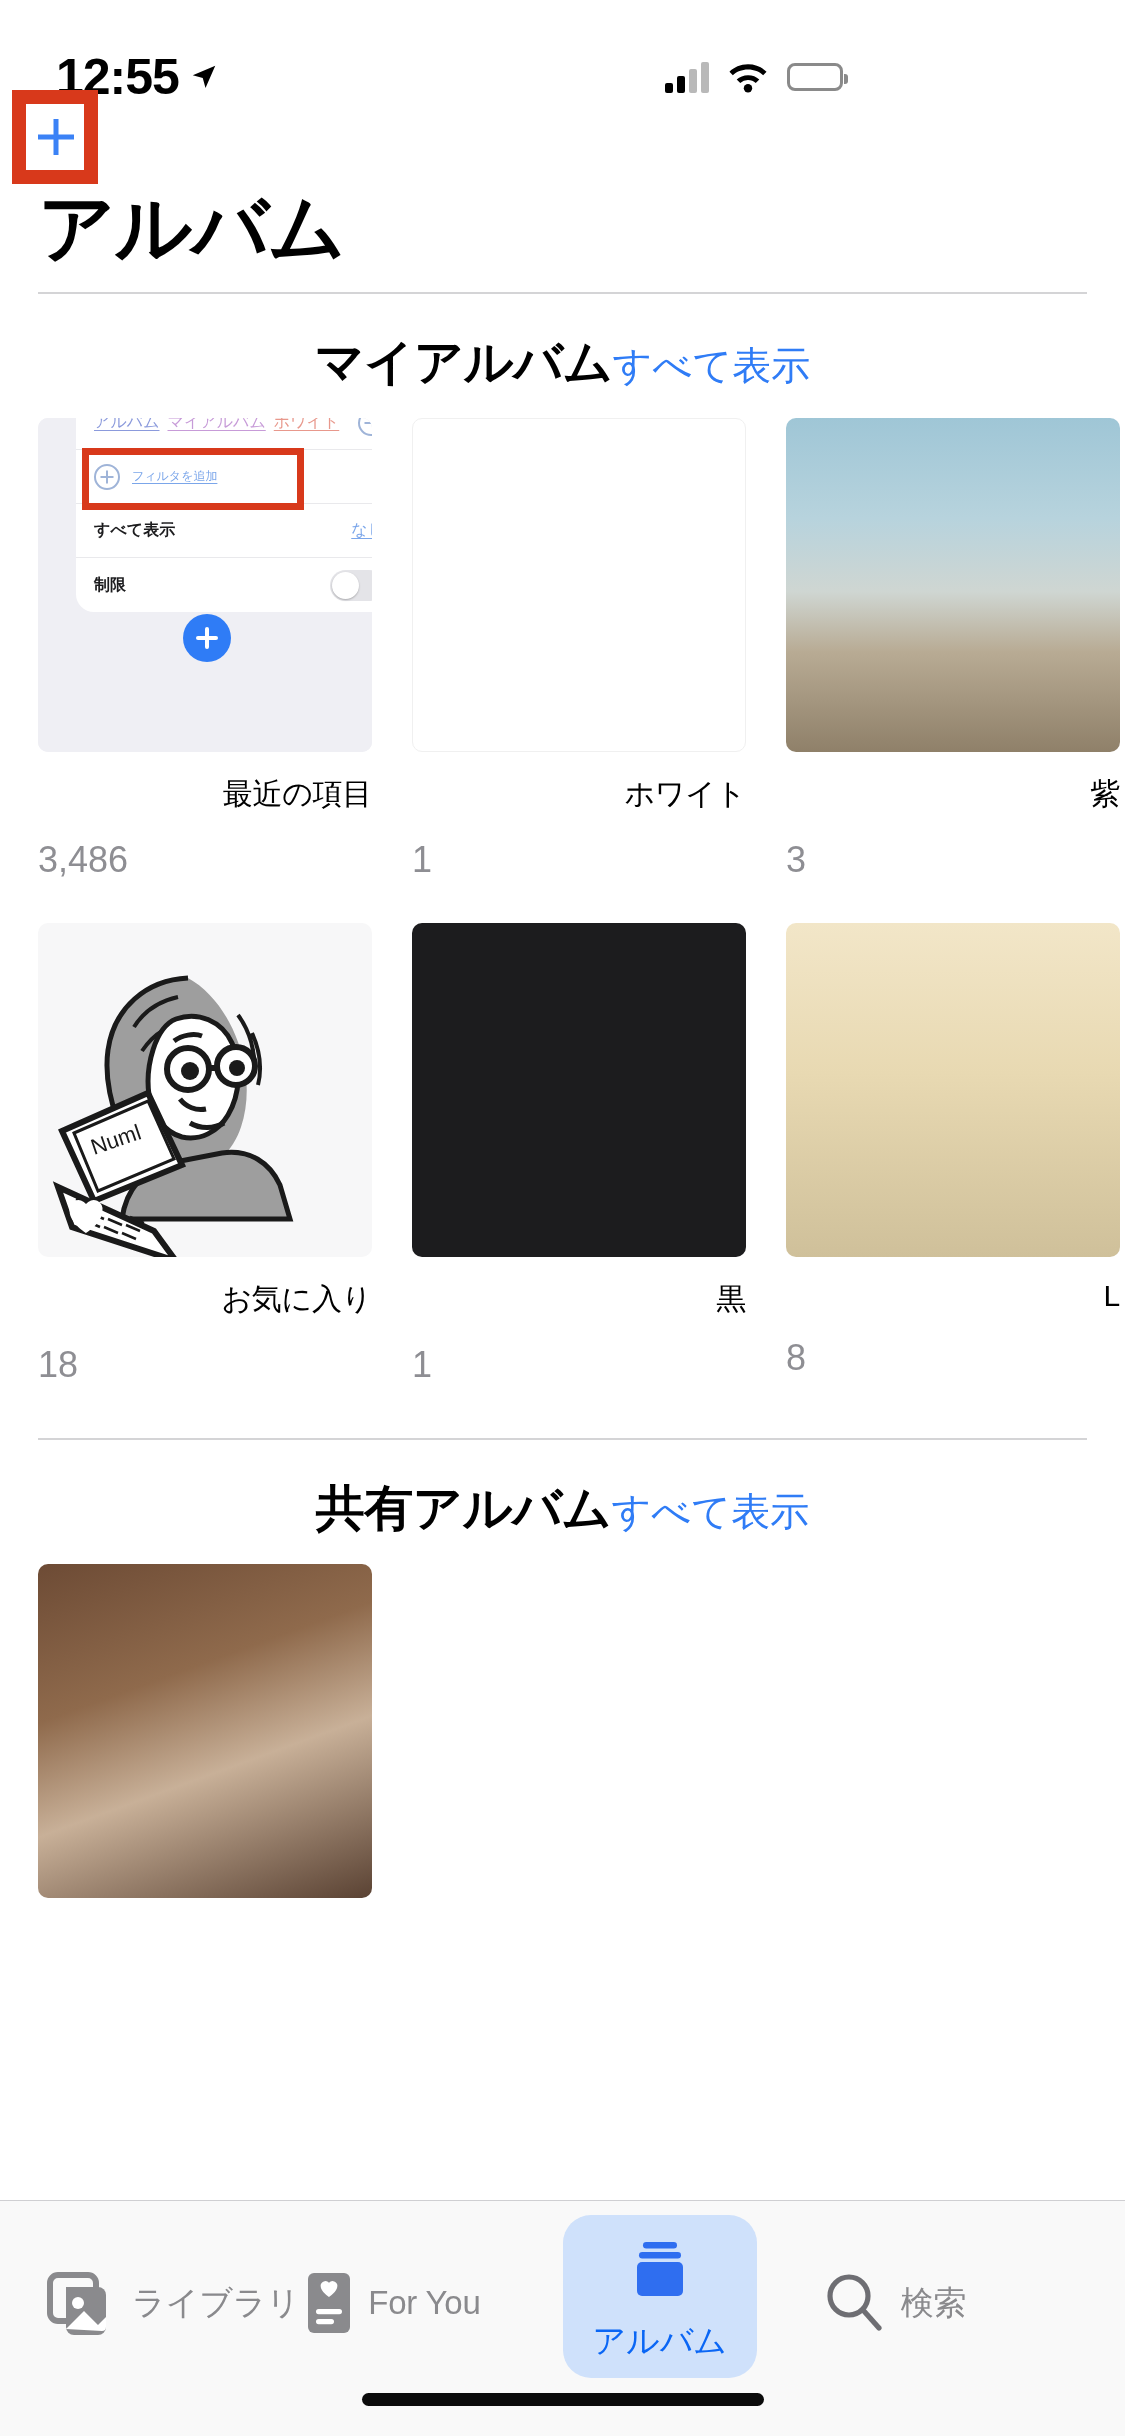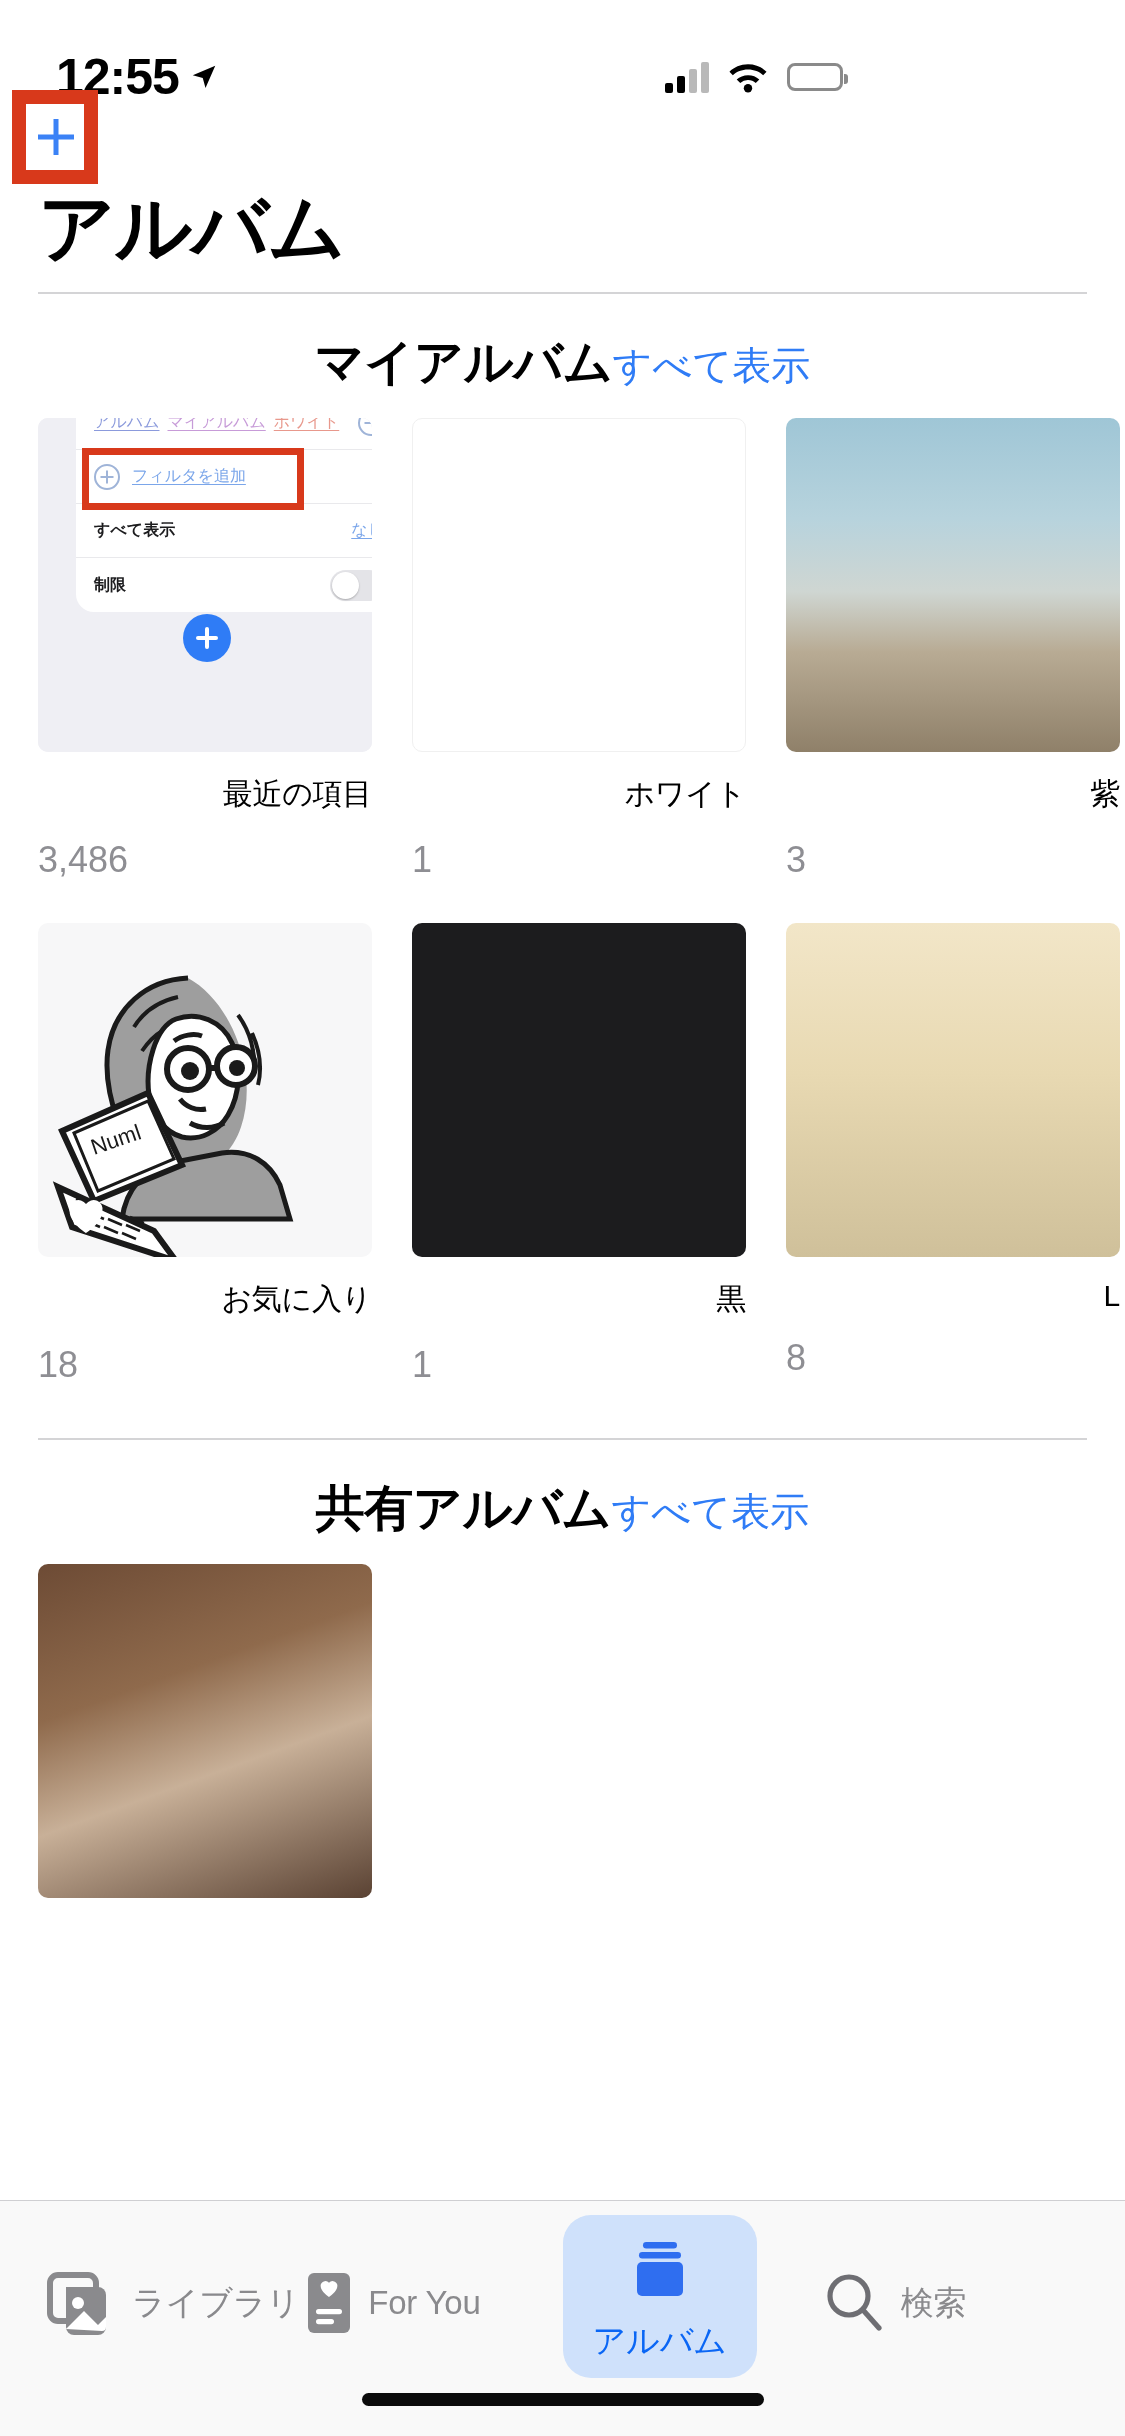--- a/index.html
+++ b/index.html
@@ -91,21 +91,21 @@
   .shot-row {
     display: flex; align-items: center; justify-content: space-between;
     padding: 11px 18px; min-height: 54px;
     border-bottom: 1.5px solid #e9e9ec;
   }
   .shot-row:last-child { border-bottom: none; }
   .tok { font-size: 16px; text-decoration: underline; text-underline-offset: 3px; white-space: nowrap; }
   .tok-blue { color: #8b9adc; }
   .tok-purple { color: #c79bd8; }
   .tok-red { color: #e8988c; }
-  .tok-link { color: #7ba6ea; font-size: 16px; text-decoration: underline; text-underline-offset: 3px; }
+  .tok-link { color: #7ba6ea; font-size: 12px; text-decoration: underline; text-underline-offset: 3px; }
   .shot-label { font-size: 16px; font-weight: 700; color: #1c1c1e; }
   .shot-value { font-size: 16px; color: #7ba6ea; text-decoration: underline; text-underline-offset: 3px; }
   .circ-minus, .circ-plus {
     width: 26px; height: 26px; border-radius: 50%; border: 2px solid #9fb4d8;
     position: relative; flex: 0 0 auto;
   }
   .circ-minus::before, .circ-plus::before {
     content:""; position:absolute; left:50%; top:50%; transform: translate(-50%,-50%);
     width: 13px; height: 2px; background:#9fb4d8;
   }

